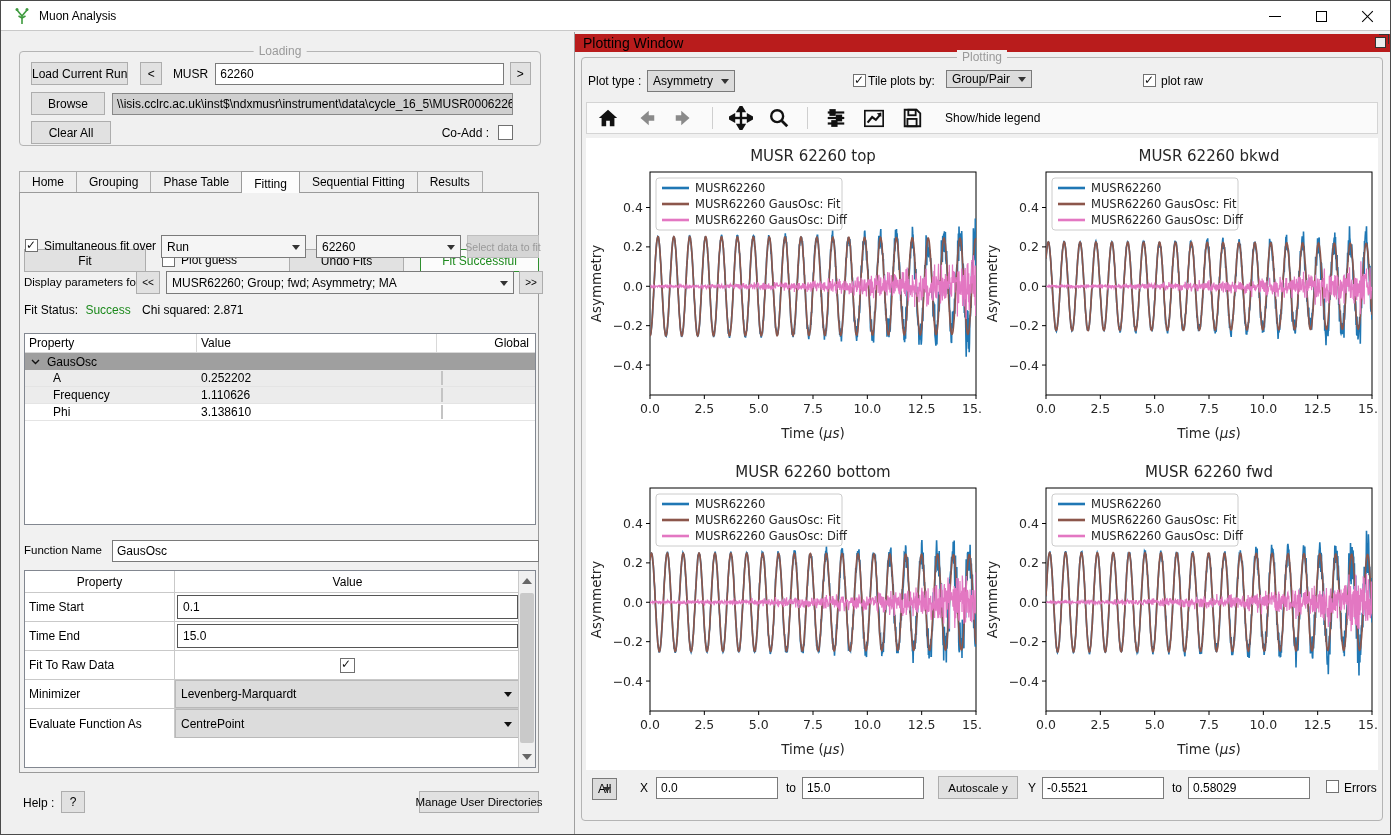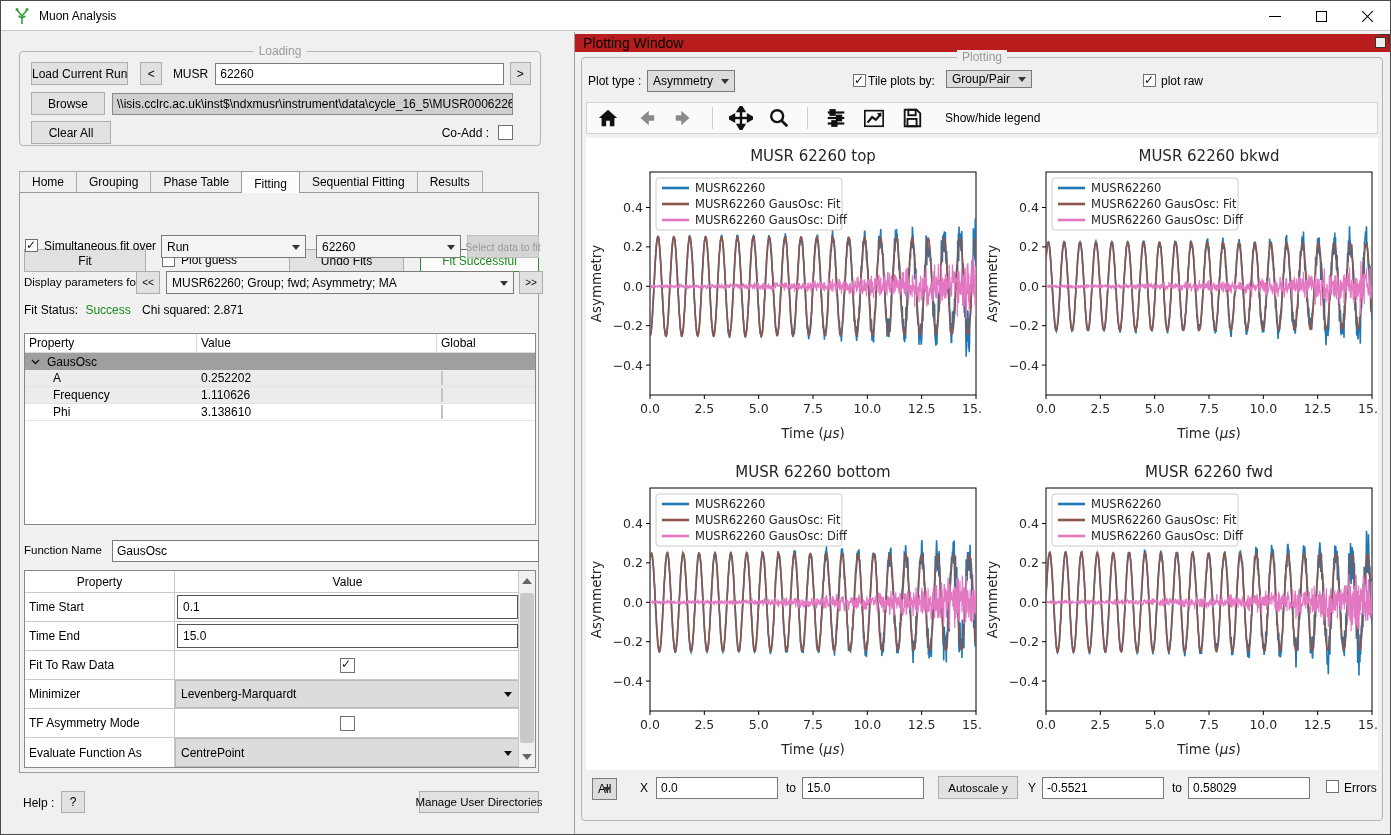--- a/index.html
+++ b/index.html
@@ -177,21 +177,21 @@
     <div class="abs" style="left:4px; top:110px; width:512px; height:18px;">
       <span class="lbl">Fit Status:</span>
       <span class="lbl" style="color:#1d8a1d; margin-left:4px;">Success</span>
       <span class="lbl" style="margin-left:8px;margin-top:14px;">Chi squared: 2.871</span>
     </div>
 
     <div class="table abs" style="left:4px; top:140px; width:512px; height:192px;">
       <div class="ptable-header">
         <div style="width:172px;">Property</div>
         <div style="width:240px;">Value</div>
-        <div style="width:96px; border-right:none;">Global</div>
+        <div style="width:96px; border-right:none;text-align:right;">Global</div>
       </div>
       <div class="grouprow">
         <svg class="gcheck" viewBox="0 0 9 9">
             <polyline points="1,3 4.5,6.5 8,3" fill="none" stroke="#111" stroke-width="1.4"></polyline>
           </svg>
         <span>GausOsc</span>
       </div>
       <div class="prow alt">
         <div style="width:172px; padding-left:28px;">A</div>
         <div style="width:240px;">0.252202</div>
@@ -237,26 +237,20 @@
             <span class="cb on" style="width:15px; height:15px;"></span>
           </div>
       </div>
       <div class="frow">
         <div class="pcell">Minimizer</div>
         <div class="vcell">
             <div class="vselect">
               <span>Levenberg-Marquardt</span>
               <i class="arr"></i>
             </div>
-          </div>
-      </div>
-      <div class="frow">
-        <div class="pcell">TF Asymmetry Mode</div>
-        <div class="vcell">
-            <span class="cb" style="width:15px; height:15px;"></span>
           </div>
       </div>
       <div class="frow" style="border-bottom:none;">
         <div class="pcell">Evaluate Function As</div>
         <div class="vcell">
             <div class="vselect">
               <span>CentrePoint</span>
               <i class="arr"></i>
             </div>
           </div>

